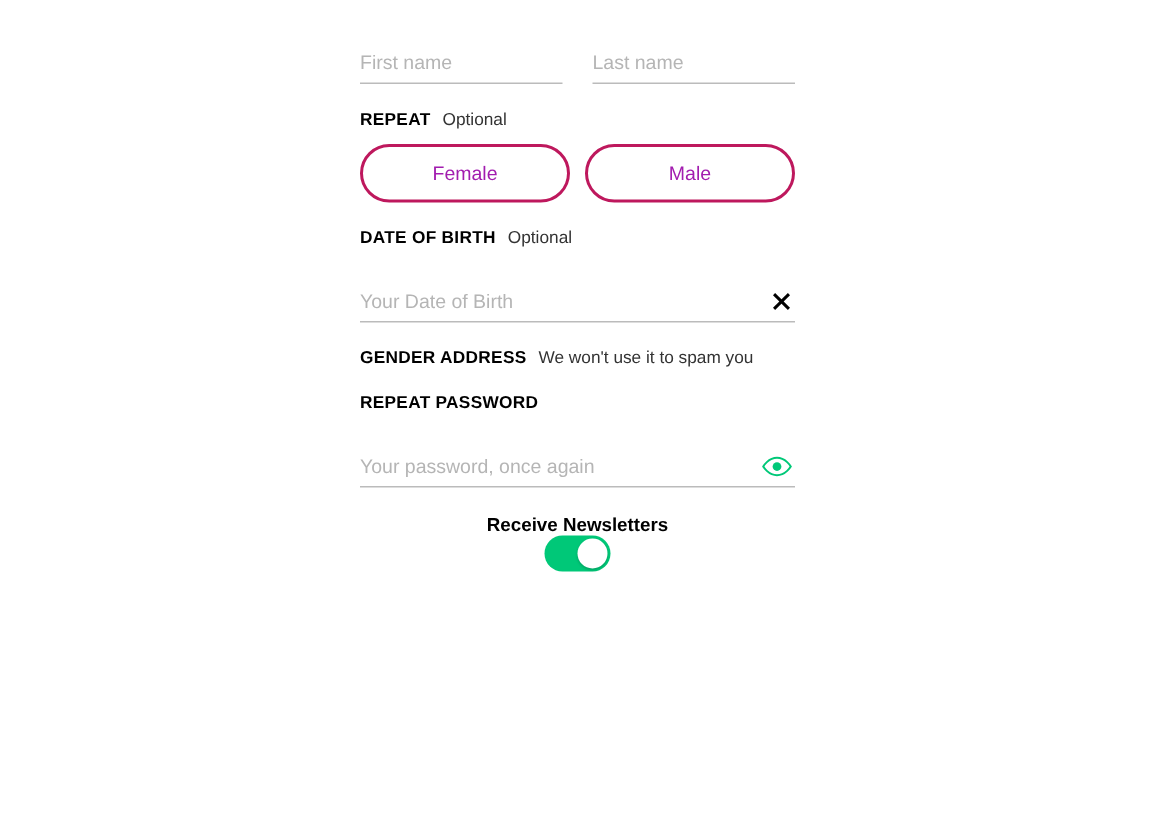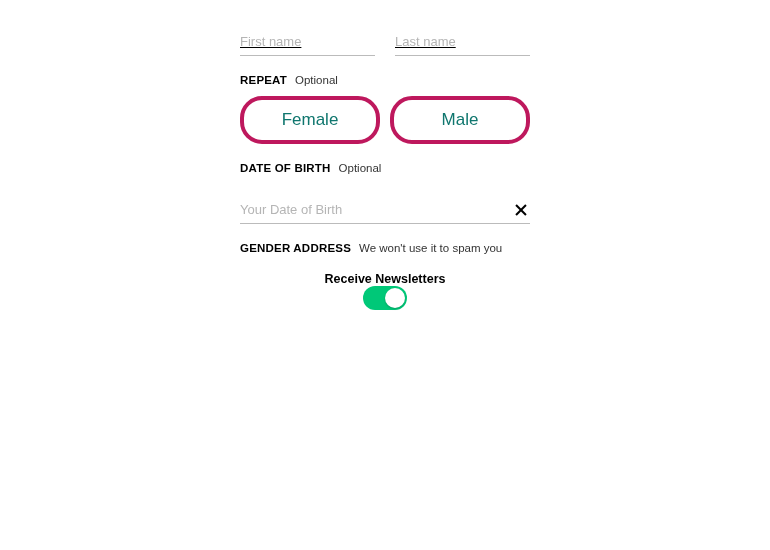--- a/index.html
+++ b/index.html
@@ -35,21 +35,20 @@
       color: #000;
     }
     .label-hint {
       font-size: 11.5px;
       font-weight: 400;
       color: #333;
     }
     .name-row {
       display: flex;
       gap: 20px;
-      text-decoration: underline;
     }
     .text-input {
       width: 100%;
       border: none;
       border-bottom: 1px solid #bbb;
       padding: 6px 0;
       font-size: 13px;
       color: #333;
       outline: none;
       background: transparent;
@@ -58,26 +57,26 @@
       color: #b5b5b5;
       font-weight: 400;
     }
     .gender-row {
       display: flex;
       gap: 10px;
       margin-top: 10px;
     }
     .pill-btn {
       flex: 1;
-      border: 4px solid #be185d;
+      border: 2px solid #be185d;
       background: #fff;
       border-radius: 22px;
       padding: 10px 0;
-      font-size: 17px;
-      color: #0f766e;
+      font-size: 13px;
+      color: #a21caf;
       cursor: pointer;
       text-align: center;
     }
     .input-row {
       position: relative;
       display: flex;
       align-items: center;
       margin-top: 22px;
     }
     .input-row .text-input {
@@ -183,20 +182,34 @@
   <div class="field-group">
     <div class="label-row">
       <span class="label-main">GENDER ADDRESS</span>
       <span class="label-hint">We won't use it to spam you</span>
     </div>
   </div>
 
   <div class="field-group">
   </div>
 
+  <div class="field-group">
+    <div class="label-row">
+      <span class="label-main">REPEAT PASSWORD</span>
+    </div>
+    <div class="input-row">
+      <input class="text-input" type="password" placeholder="Your password, once again" style="">
+      <span class="trail-icon">
+        <svg class="eye-svg" viewBox="0 0 24 16" fill="none">
+          <path d="M1 8 C1 8 5 1 12 1 C19 1 23 8 23 8 C23 8 19 15 12 15 C5 15 1 8 1 8 Z" stroke="#00c878" stroke-width="1.6" fill="none"></path>
+          <circle cx="12" cy="8" r="3.5" fill="#00c878"></circle>
+        </svg>
+      </span>
+    </div>
+  </div>
 
   <div class="toggle-row">
     <span class="toggle-label">Receive Newsletters</span>
     <div class="switch">
       <div class="knob"></div>
     </div>
   </div>
 
 </div>
 

